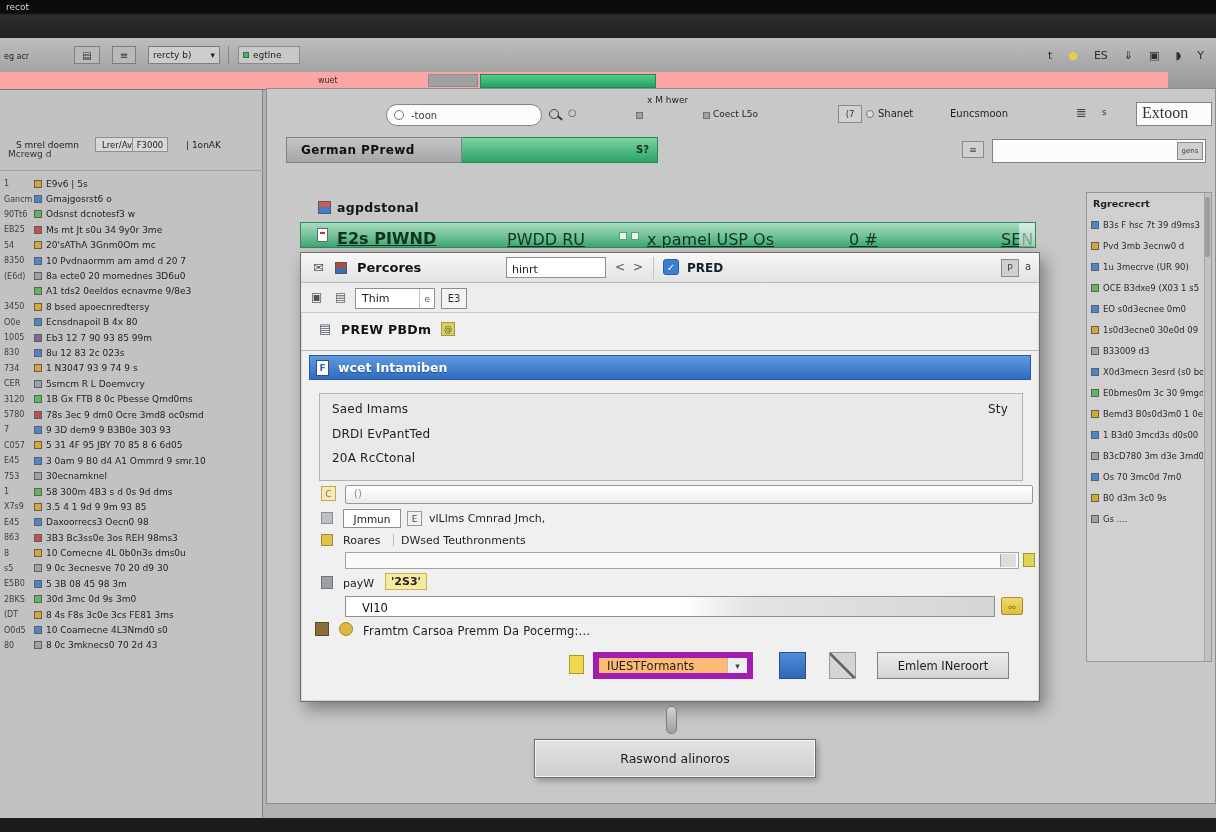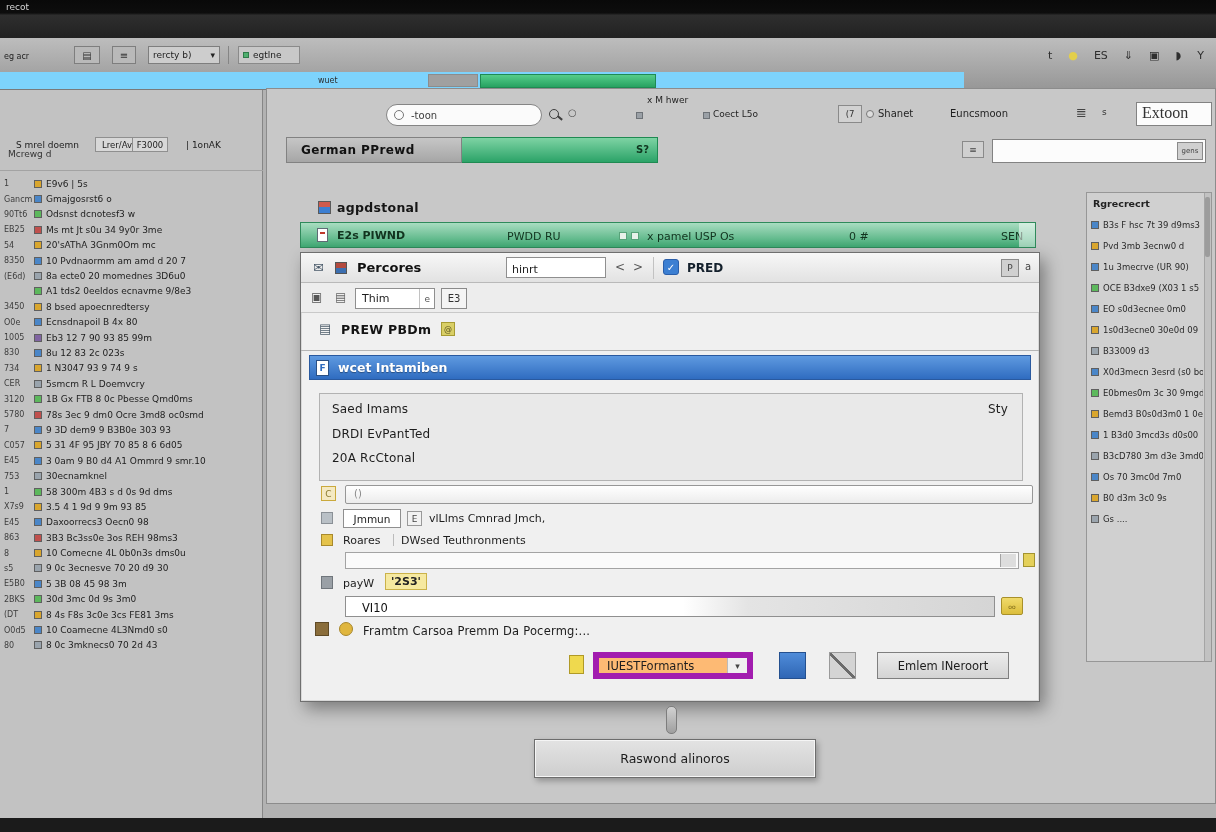--- a/index.html
+++ b/index.html
@@ -12,21 +12,21 @@
   .titlebar { left:0; top:0; width:1216px; height:38px;
     background:linear-gradient(#090909 0%, #0d0d0d 34%, #2e2e2e 40%, #222 100%); }
   .titlebar .app { position:absolute; left:6px; top:2px; font-size:9px; color:#d6d6d6; }
   .toolbar { left:0; top:38px; width:1216px; height:52px;
     background:linear-gradient(#bdbdbd,#979797); border-bottom:1px solid #7c7c7c; }
   .tb-btn { background:#b9b9b9; border:1px solid #7e7e7e; display:flex; align-items:center; justify-content:center; font-size:10px; color:#333; }
   .tb-drop { background:#cdcdcd; border:1px solid #7e7e7e; display:flex; align-items:center; font-size:9px; color:#222; padding:0 4px; justify-content:space-between; }
   .tb-field { background:#c8c8c8; border:1px solid #8a8a8a; display:flex; align-items:center; font-size:9px; color:#222; padding:0 4px; gap:4px; }
   .tb-right { display:flex; gap:16px; align-items:center; }
   .tb-right span { font-size:11px; line-height:1; }
-  .strip { left:0; top:72px; width:964px; height:18px; background:#7dd3fc; border-bottom:1px solid #7a7a7a; }
+  .strip { left:0; top:72px; width:1168px; height:18px; background:#fca5a5; border-bottom:1px solid #7a7a7a; }
   .strip .slabel { position:absolute; left:318px; top:4px; font-size:8px; color:#2d2d2d; }
   .strip .slot { position:absolute; left:428px; top:2px; width:50px; height:13px; background:#a0a0a0; border:1px solid #8c8c8c; }
   .strip .green { position:absolute; left:480px; top:2px; width:176px; height:14px;
     background:linear-gradient(#55cd8a,#27a261); border:1px solid #1f8a52; }
 
   
   .left-panel { left:0; top:90px; width:263px; height:728px; background:#c2c2c2; border-right:1px solid #868686; }
   .lp-h { position:absolute; font-size:9px; color:#222; }
   .lp-box { position:absolute; background:#d8d8d8; border:1px solid #8f8f8f; font-size:8.5px; color:#222; display:flex; align-items:center; justify-content:center; }
   .lp-sep { position:absolute; left:0; top:80px; width:263px; height:1px; background:#a3a3a3; }
@@ -52,21 +52,21 @@
   .tab { left:286px; top:137px; width:176px; height:26px; line-height:24px; padding-left:14px;
     background:linear-gradient(#c6c6c6,#a6a6a6); border:1px solid #828282; font-size:12px; font-weight:bold; color:#111; letter-spacing:.4px; }
   .tabprog { left:462px; top:137px; width:196px; height:26px;
     background:linear-gradient(#7ed3a4,#2ba368); border:1px solid #1f8a52; border-left:none; }
   .tabprog .ptxt { position:absolute; right:8px; top:6px; font-size:10px; font-weight:bold; color:#10361f; }
   .smallbtn { background:#d0d0d0; border:1px solid #8a8a8a; display:flex; align-items:center; justify-content:center; font-size:9px; color:#444; }
   .appicon { background:linear-gradient(#cf5b4e 50%, #3c7fd2 50%); border:1px solid #5a5a5a; }
   .sectionlbl { font-size:12.5px; font-weight:bold; color:#161616; letter-spacing:.3px; }
   .greenrow { left:300px; top:222px; width:736px; height:26px;
     background:linear-gradient(#a9ddc1,#3fa973); border:1px solid #2f8a5b; }
-  .greenrow span { position:absolute; font-size:11px; color:#12341f; }
+  .greenrow span { position:absolute; font-size:16px; color:#12341f;text-decoration:underline; }
   .page-ic { width:11px; height:14px; background:#fff; border:1px solid #5f6b75; }
   .page-ic.red::after { content:""; position:absolute; left:2px; top:3px; width:5px; height:2px; background:#c0392b; }
 
   
   .dialog { left:300px; top:252px; width:740px; height:450px; background:#f0f0f0; border:1px solid #6f6f6f;
     box-shadow: 0 0 0 1px #d8d8d8 inset, 5px 7px 16px rgba(0,0,0,.38); }
   .dlg-header { left:0; top:0; width:738px; height:30px; background:linear-gradient(#f7f7f7,#e2e2e2); border-bottom:1px solid #b9b9b9; }
   .dlg-title { font-size:13px; font-weight:bold; color:#101010; }
   .dlg-input { background:#fff; border:1px solid #8f8f8f; }
   .dlg-input input { border:none; background:transparent; width:100%; height:100%; padding:0 5px; font-size:11px; color:#222; font-family:inherit; outline:none; }

